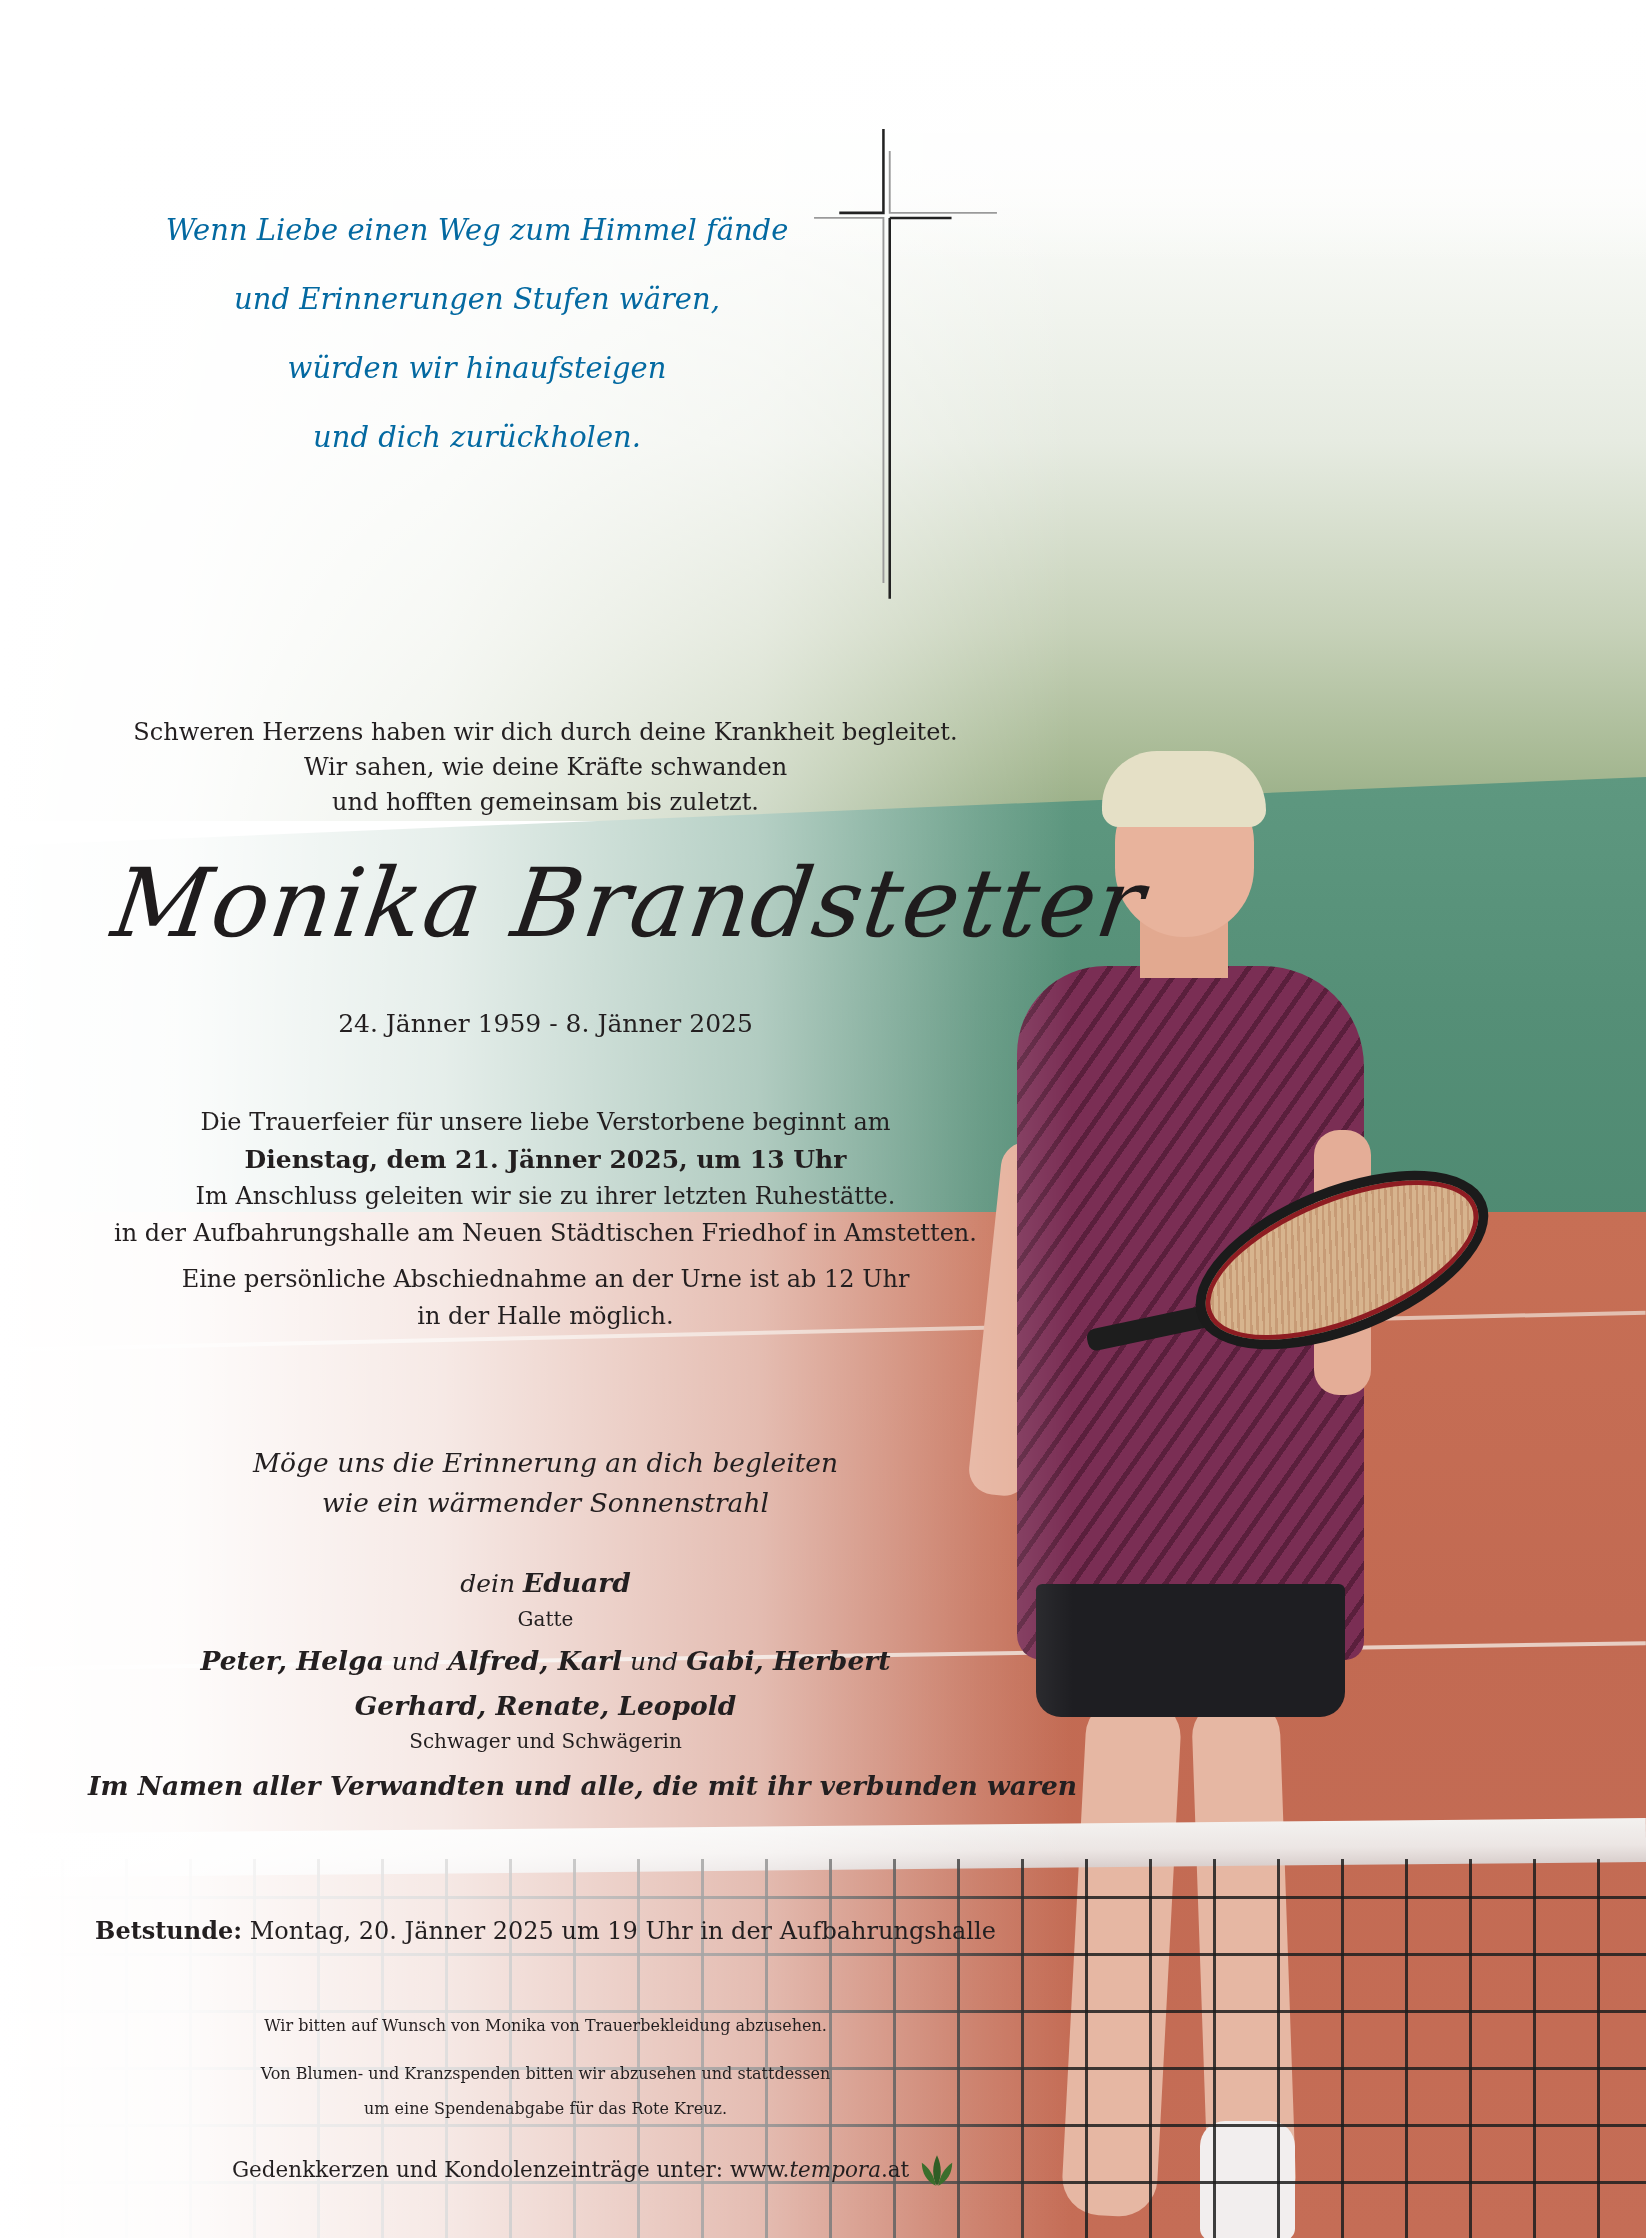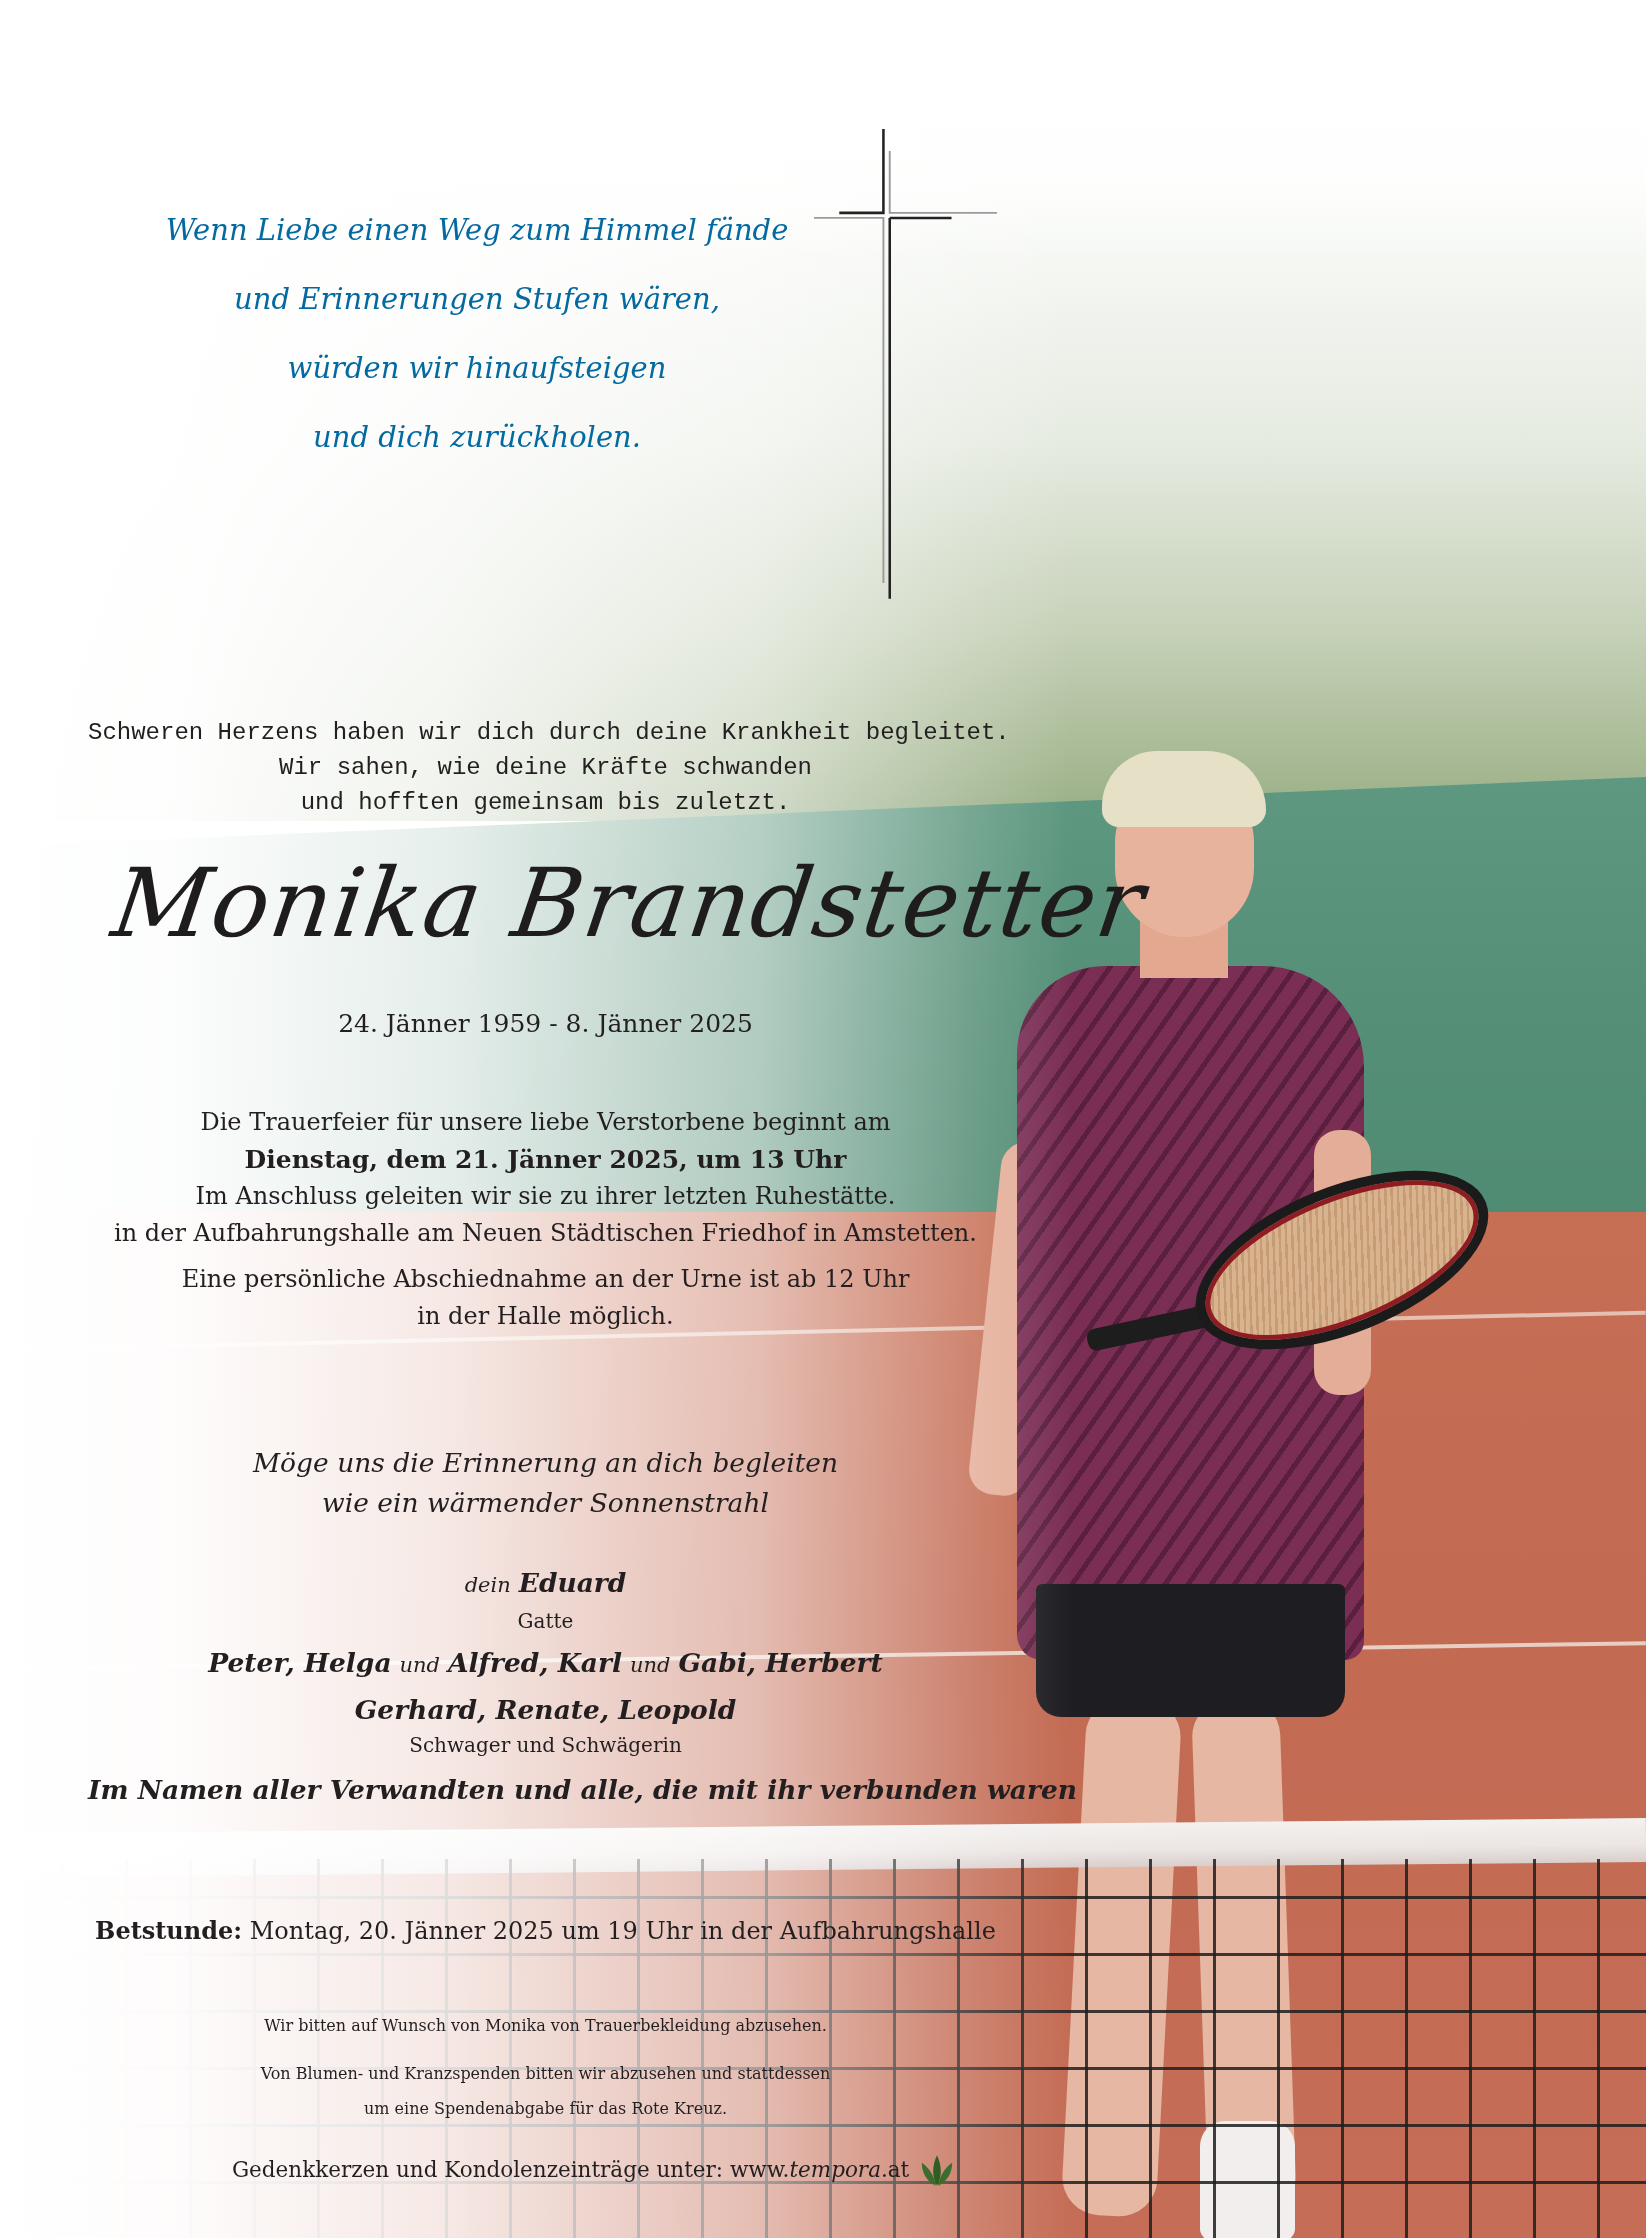--- a/index.html
+++ b/index.html
@@ -50,32 +50,32 @@
     background:linear-gradient(90deg, rgba(255,255,255,1) 0px, rgba(255,255,255,.98) 177px, rgba(255,255,255,.85) 442px, rgba(255,255,255,.55) 758px, rgba(255,255,255,.15) 979px, rgba(255,255,255,0) 1073px); }
   .fade-top { position:absolute; left:0; top:0; width:100%; height:265px; background:linear-gradient(180deg,#fff 0%,rgba(255,255,255,.7) 60%,rgba(255,255,255,0) 100%); }
 
   
   .cross { position:absolute; left:814px; top:129px; width:183px; height:473px; }
   .cross svg { width:100%; height:100%; }
 
   
   .t { position:absolute; text-align:center; white-space:nowrap; }
   .poem { left:114px; width:726px; top:196px; font-style:italic; font-size:29px; line-height:69px; color:#0369a1; font-family:"DejaVu Serif", serif; }
-  .intro { left:88px; width:915px; top:715px; font-size:24px; line-height:35px;font-family:Liberation Mono, monospace; }
+  .intro { left:88px; width:915px; top:715px; font-size:24px; line-height:35px; }
   .name { left:114px; width:915px; top:846px; font-family:"DejaVu Serif", serif; font-style:italic; font-size:95px; line-height:114px; letter-spacing:1.3px; color:#1f1c1d; font-weight:normal; transform:skewX(-8deg); }
   .dates { left:88px; width:915px; top:1006px; font-size:25px; line-height:35px; }
   .service { left:88px; width:915px; top:1104px; font-size:24px; line-height:37px; }
   .service .bold { font-weight:bold; font-size:25px; }
   .service .gap { height:8.8px; }
   .motto { left:88px; width:915px; top:1443px; font-style:italic; font-size:26.5px; line-height:40px; }
   .family { left:88px; width:915px; top:1563px; font-size:25px; }
   .family .line { line-height:39px; }
   .family .role { font-size:20px; line-height:33px; font-style:normal; font-weight:normal; }
   .family .nm { font-style:italic; font-weight:bold; font-size:26.5px; }
-  .family .conn { font-style:italic; font-weight:normal; font-size:21px;margin-top:27px; }
+  .family .conn { font-style:italic; font-weight:normal; font-size:25px;margin-top:27px; }
   .family .sign { font-style:italic; font-weight:bold; font-size:26.5px; margin-top:7.6px; line-height:39px; }
   .prayer { left:88px; width:915px; top:1913px; font-size:24px; line-height:35px; }
   .prayer b { font-weight:bold; }
   .notes { left:88px; width:915px; top:2008px; font-size:16px; line-height:35px; }
   .notes .gap { height:12.6px; }
   .footer { left:215px; width:758px; top:2151px; font-size:21.5px; line-height:38px; display:flex; justify-content:center; align-items:center; gap:8.8px;text-align:right; }
   .footer .brand { font-style:italic; font-family:"DejaVu Serif", serif; }
   .leaf-icon { display:inline-block; width:38px; height:33px; }
 </style>
 </head>

